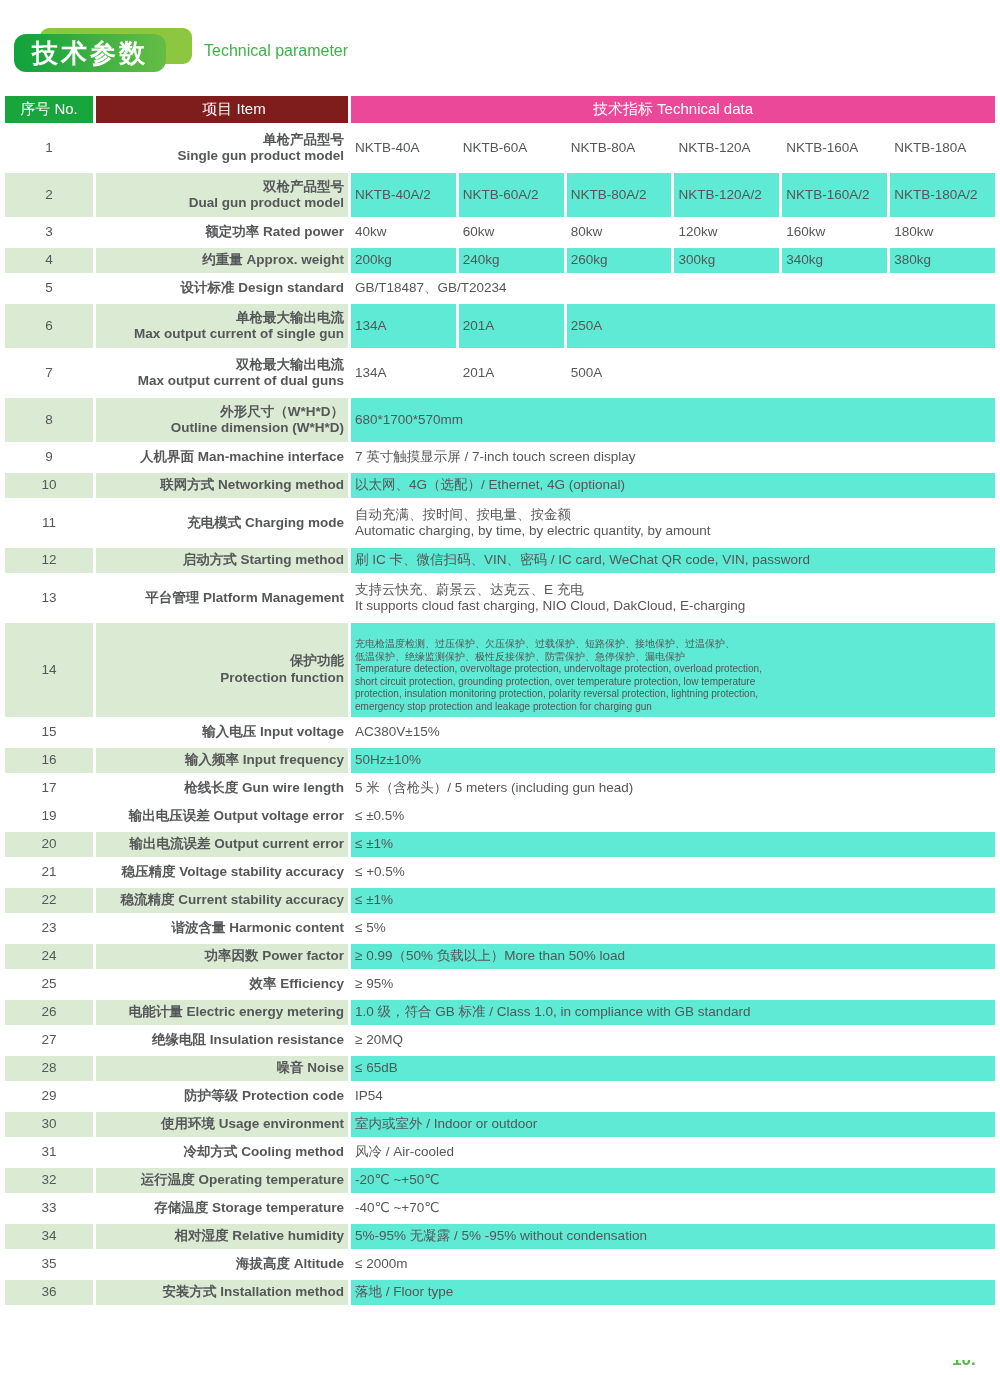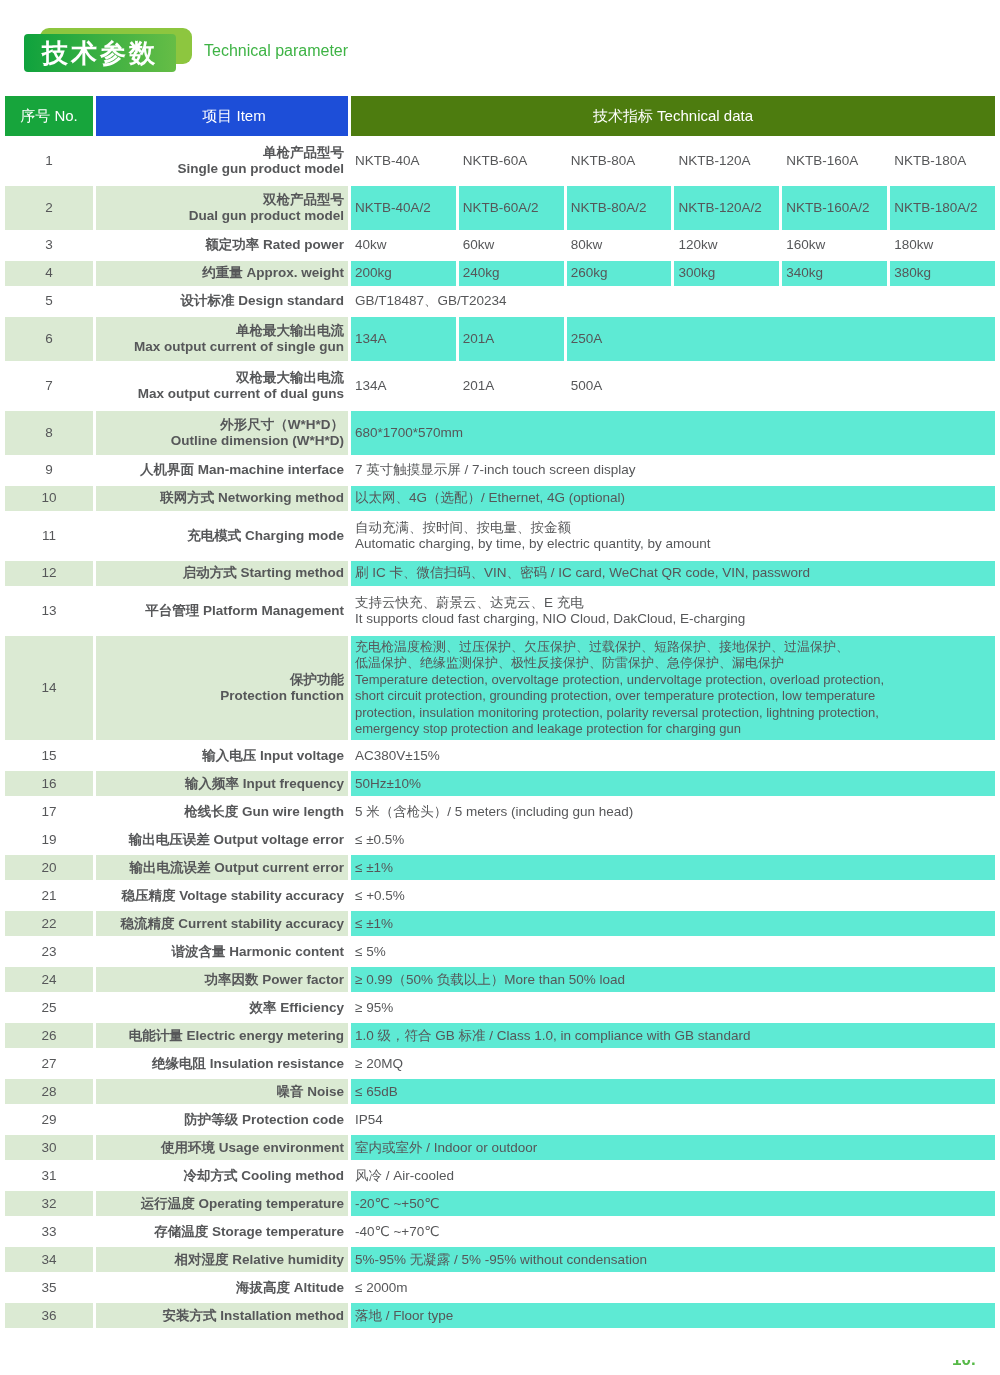--- a/index.html
+++ b/index.html
@@ -14,58 +14,58 @@
   }
 
   
   .title-wrap { position: relative; height: 58px; margin: 14px 0 0 14px; }
   .badge-back {
     position: absolute; left: 26px; top: 14px;
     width: 152px; height: 36px;
     background: #8dc63f; border-radius: 9px;
   }
   .badge-front {
-    position: absolute; left: 10px; top: 20px;
+    position: absolute; left: 0px; top: 20px;
     width: 152px; height: 38px;
     background: linear-gradient(90deg, #0fa23d 0%, #66bd46 100%);
-    border-radius: 4px;
+    border-radius: 12px;
     color: #ffffff; font-size: 26px; font-weight: bold;
     letter-spacing: 3px;
     display: flex; align-items: center; justify-content: center;
   }
   .title-en {
     position: absolute; left: 190px; top: 28px;
     font-size: 16px; color: #3eb345;
   }
 
   
   table.params {
     width: 996px;
     margin: 21px 0 0 2px;
     border-collapse: separate;
     border-spacing: 3px;
     table-layout: fixed;
   }
   th, td { padding: 1px 4px; vertical-align: middle; }
   thead th {
-    height: 40px; color: #ffffff; font-weight: normal;
+    height: 27px; color: #ffffff; font-weight: normal;
     font-size: 15px; text-align: center;
   }
   .th-no   { background: #17a53c; }
-  .th-item { background: #1d4ed8; padding-left: 28px; }
-  .th-data { background: #4d7c0f; }
+  .th-item { background: #7f1d1d; padding-left: 28px; }
+  .th-data { background: #ec4899; }
 
   tbody td { font-size: 13.5px; line-height: 1.22; white-space: pre-line; }
   td.no-cell   { text-align: center; }
   td.item-cell { text-align: right; padding-left: 10px; font-weight: bold; }
   td.data-cell { text-align: left; }
 
   tr.short { height: 25px; }
   tr.tall  { height: 44px; }
-  tr.xtall td.data-cell { font-size: 13px; line-height: 1.26; padding-top: 3px; padding-bottom: 3px; }
+  tr.xtall td.data-cell { font-size: 10px; line-height: 1.26; padding-top: 15px; padding-bottom: 3px; }
 
   tr.shaded td.no-cell,
   tr.shaded td.item-cell { background: #dbead3; }
   tr.shaded td.data-cell { background: #5eead4; }
 
   
   .page-num-clip {
     position: absolute; right: 8px; bottom: 6px;
     height: 9px; width: 40px; overflow: hidden;
   }

